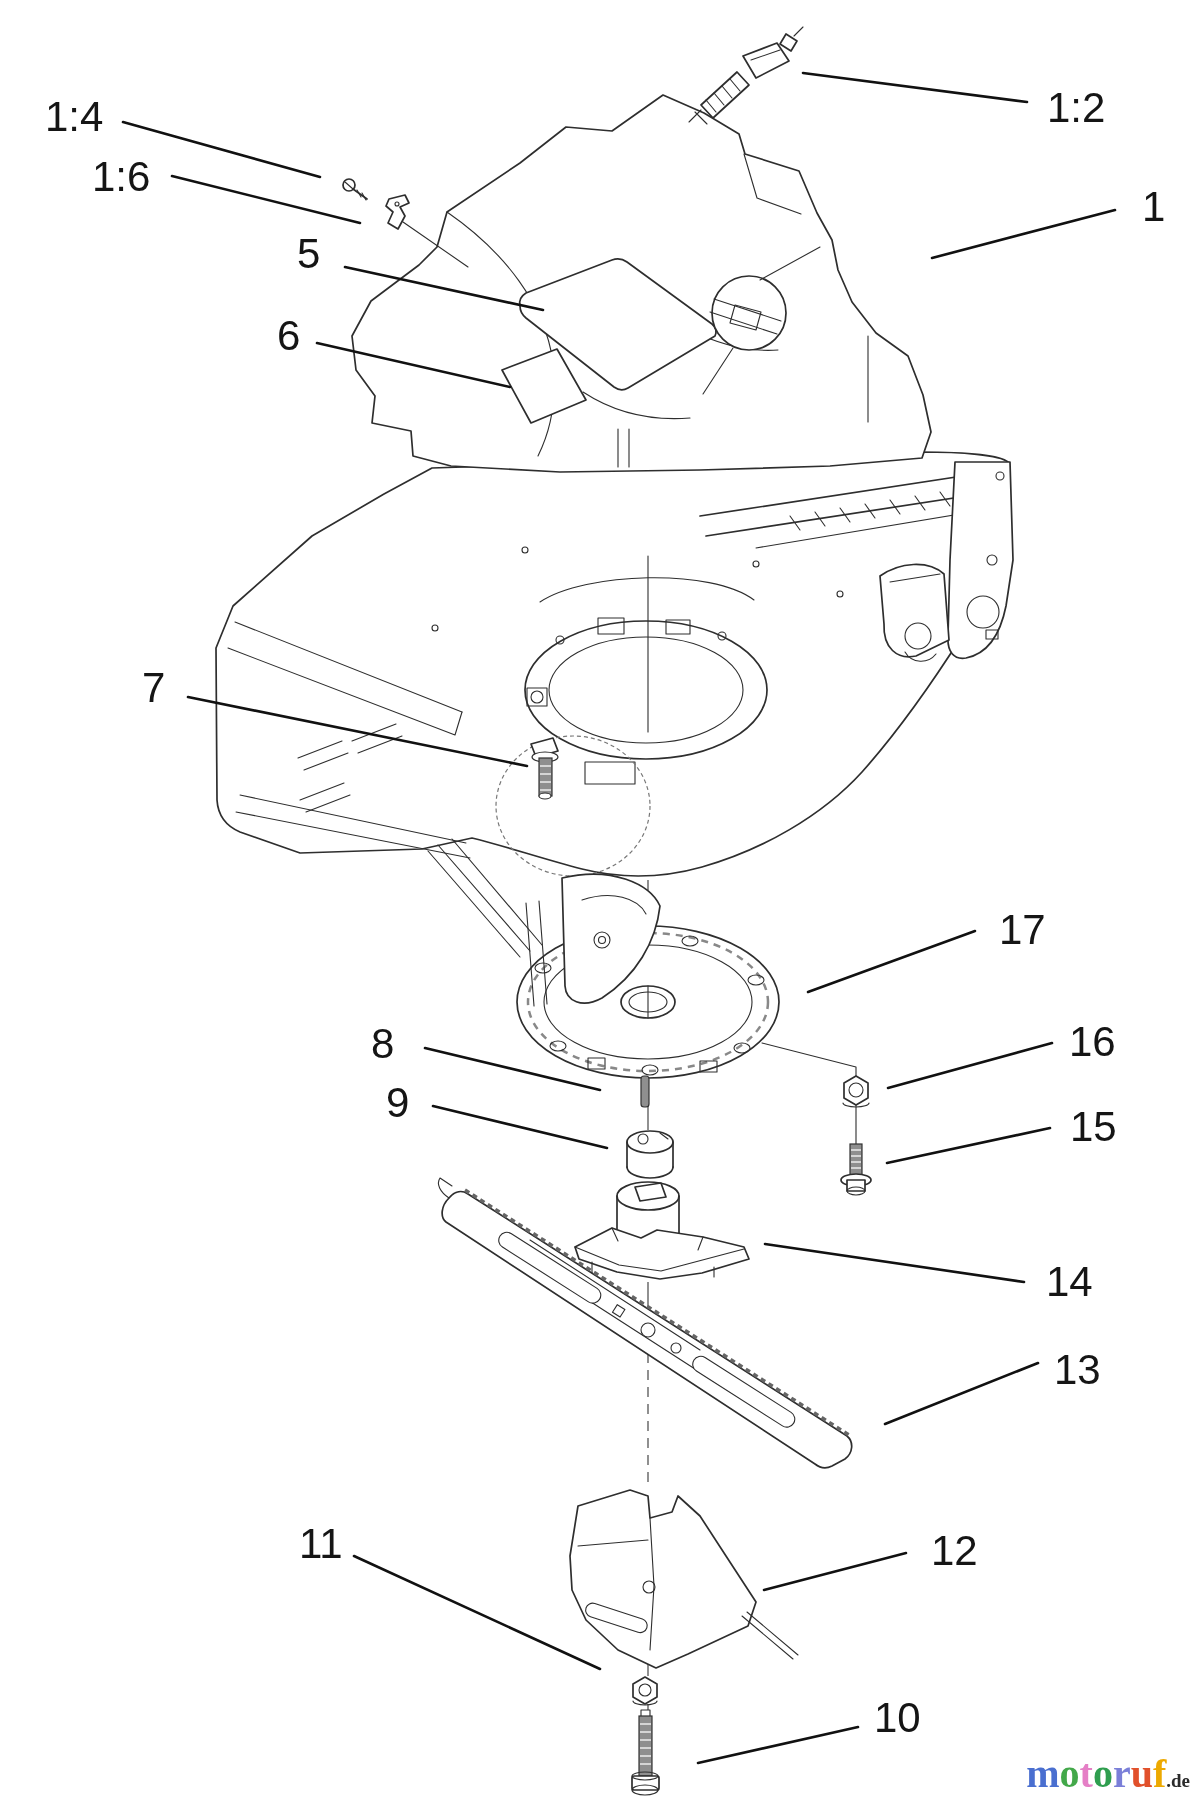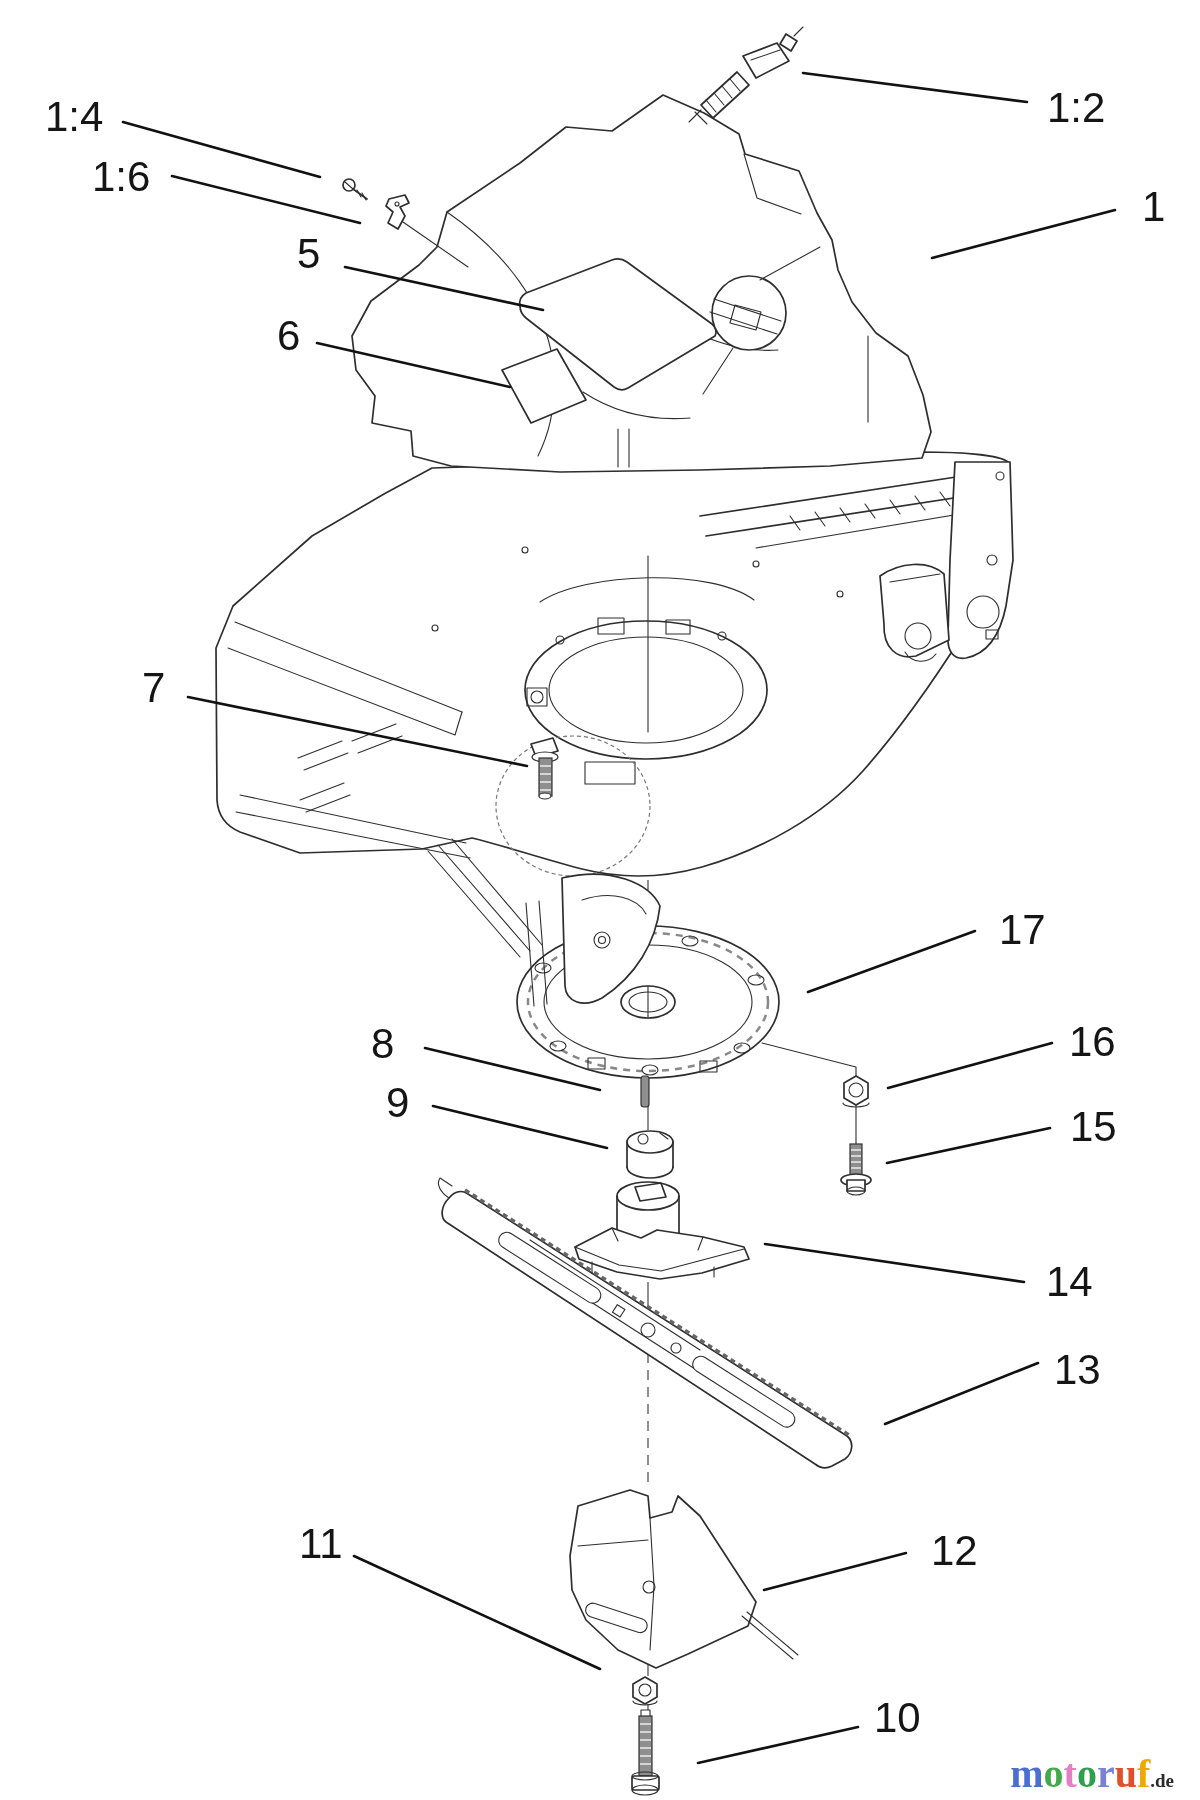--- a/index.html
+++ b/index.html
@@ -8,21 +8,21 @@
   .stage svg{position:absolute;left:0;top:0;}
   .callout{font-family:"Liberation Sans",sans-serif;font-size:42px;fill:#151515;}
   .ln{stroke:#2e2e2e;stroke-width:1.7;fill:none;stroke-linejoin:round;stroke-linecap:round;}
   .fn{stroke:#2e2e2e;stroke-width:1.1;fill:none;stroke-linejoin:round;stroke-linecap:round;}
   .wh{fill:#ffffff;}
   .leader{stroke:#111;stroke-width:2.6;fill:none;stroke-linecap:round;}
   .axis{stroke:#555;stroke-width:1.3;fill:none;}
   .metal{fill:#8f8f8f;stroke:#333;stroke-width:1.2;}
   .tick{stroke:#ececec;stroke-width:1.5;}
   .bead{stroke:#888;stroke-width:2.5;fill:none;stroke-dasharray:7 6;}
-  .watermark{position:absolute;right:26px;bottom:6px;
+  .watermark{position:absolute;right:10px;bottom:6px;
              font-family:"Liberation Serif",serif;font-weight:bold;font-size:40px;line-height:1;text-align:right;}
   .watermark .wm-suffix{font-size:19px;}
 </style>
 </head>
 <body>
 
 <div class="stage">
 <svg width="1200" height="1800" viewBox="0 0 1200 1800">
 
   <g>

